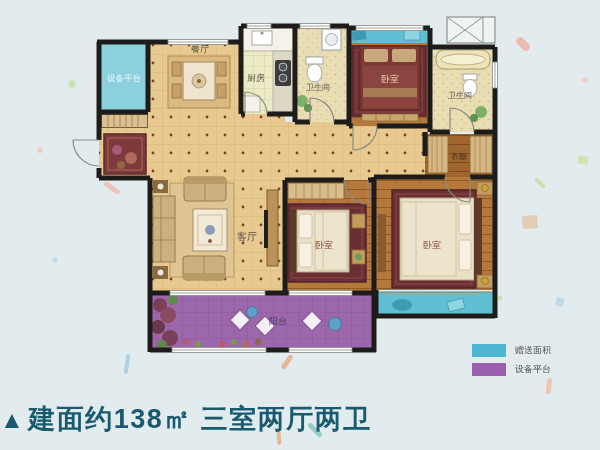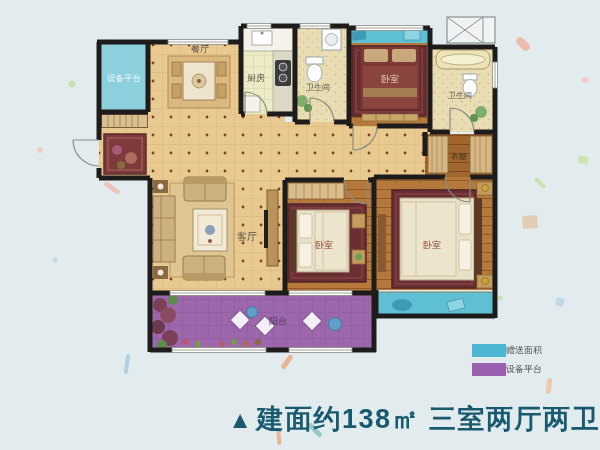--- a/index.html
+++ b/index.html
@@ -1,23 +1,23 @@
 <!DOCTYPE html>
 <html><head>
 <meta charset="utf-8">
 <style>
   html,body{margin:0;padding:0;}
   body{font-family:"Liberation Sans", sans-serif;}
   .stage{position:relative;width:600px;height:450px;background:#e2ecef;overflow:hidden;}
   .plan-svg{position:absolute;left:0;top:0;}
-  .title{position:absolute;left:0;right:0;top:401px;text-align:right;
+  .title{position:absolute;left:0;right:0;top:401px;text-align:left;
          font-size:27px;font-weight:700;color:#1a5a6e;letter-spacing:1.5px;}
   .title .tri{margin-right:3px;font-size:24px;}
   .legend{position:absolute;left:472px;top:344px;display:flex;flex-direction:column;gap:6px;}
-  .legend-row{display:flex;align-items:flex-start;}
+  .legend-row{display:flex;align-items:flex-start;gap:9px;}
   .legend-row svg{display:block;}
   .lg-label{font-size:9px;color:#4c4c46;line-height:13px;white-space:nowrap;}
   text{font-family:"Liberation Sans", sans-serif;}
 </style>
 </head>
 <body>
 
 <div class="stage">
 
 <svg class="plan-svg" width="600" height="450" viewBox="0 0 600 450">

